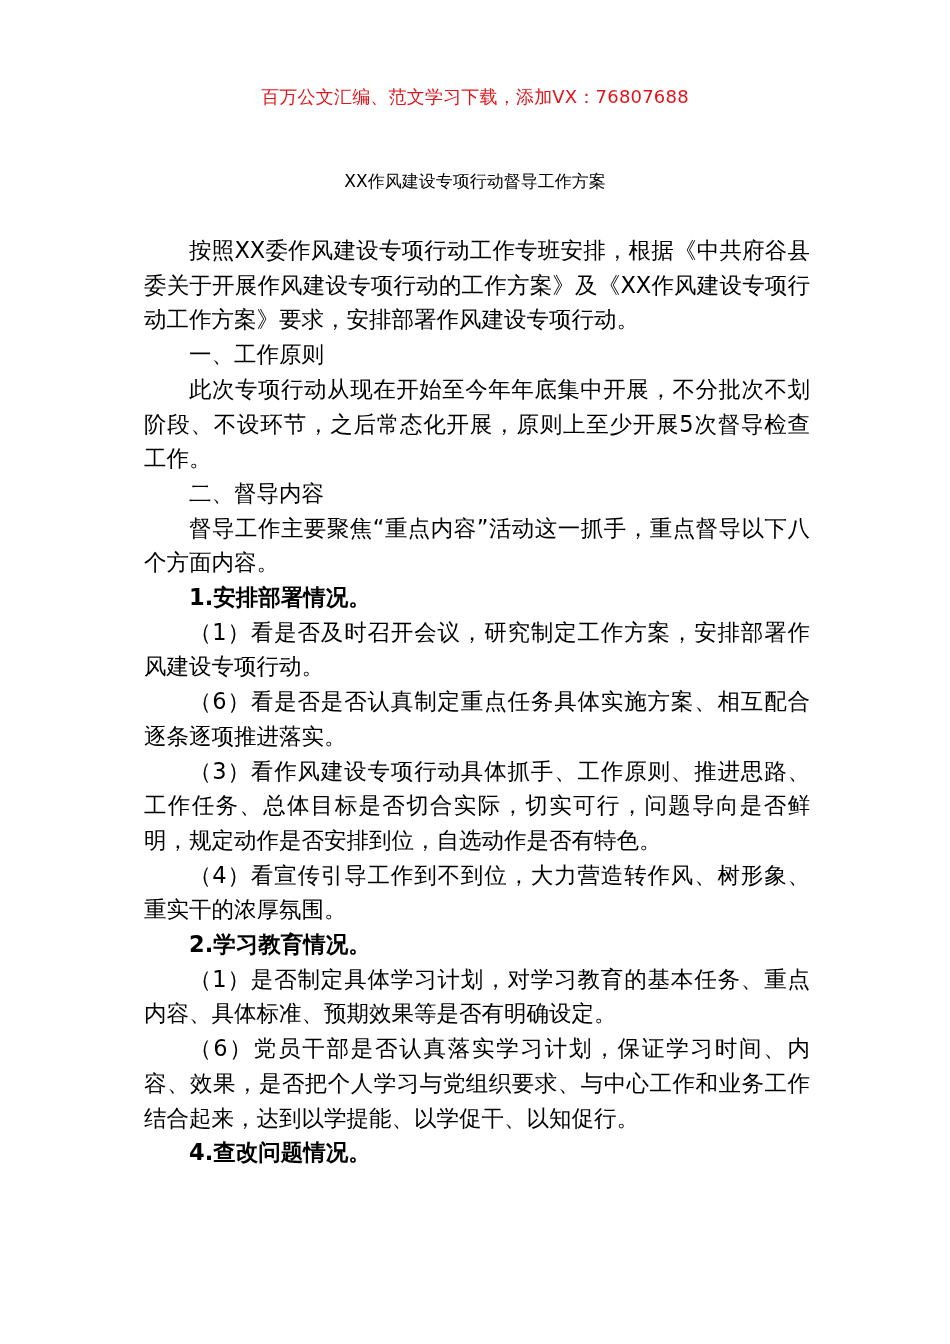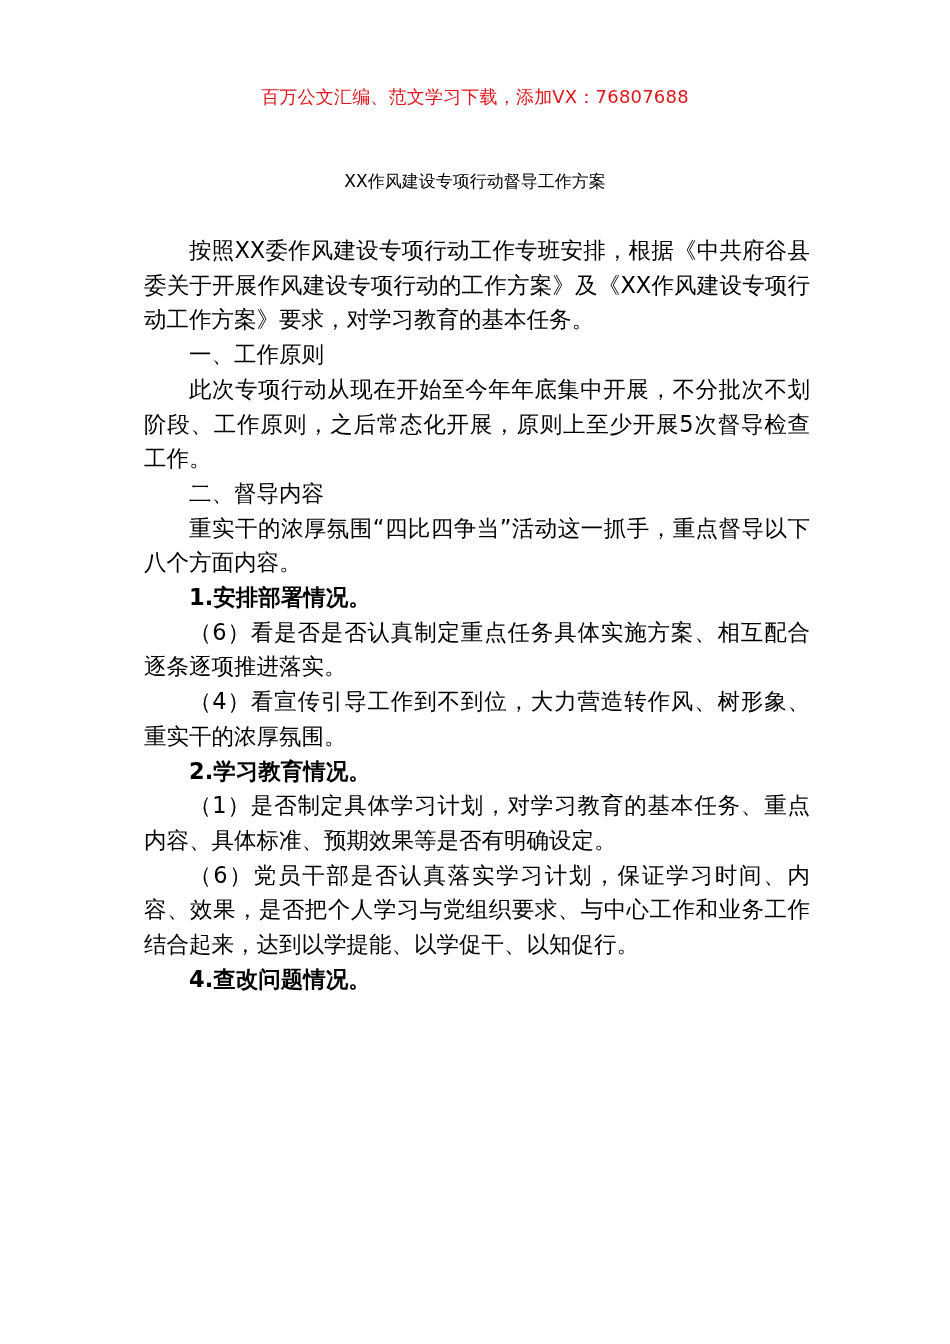--- a/index.html
+++ b/index.html
@@ -58,26 +58,28 @@
       font-weight: bold;
     }
   </style>
 </head>
 <body>
 
 <div class="page">
   <div class="watermark">百万公文汇编、范文学习下载，添加VX：76807688</div>
   <div class="title">XX作风建设专项行动督导工作方案</div>
   <div class="body">
-    <p>按照XX委作风建设专项行动工作专班安排，根据《中共府谷县委关于开展作风建设专项行动的工作方案》及《XX作风建设专项行动工作方案》要求，对学习教育的基本任务。</p>
+    <p>按照XX委作风建设专项行动工作专班安排，根据《中共府谷县委关于开展作风建设专项行动的工作方案》及《XX作风建设专项行动工作方案》要求，安排部署作风建设专项行动。</p>
     <p>一、工作原则</p>
-    <p>此次专项行动从现在开始至今年年底集中开展，不分批次不划阶段、工作原则，之后常态化开展，原则上至少开展5次督导检查工作。</p>
+    <p>此次专项行动从现在开始至今年年底集中开展，不分批次不划阶段、不设环节，之后常态化开展，原则上至少开展5次督导检查工作。</p>
     <p>二、督导内容</p>
-    <p>重实干的浓厚氛围“四比四争当”活动这一抓手，重点督导以下八个方面内容。</p>
+    <p>督导工作主要聚焦“重点内容”活动这一抓手，重点督导以下八个方面内容。</p>
     <p class="h-bold">1.安排部署情况。</p>
+    <p>（1）看是否及时召开会议，研究制定工作方案，安排部署作风建设专项行动。</p>
     <p>（6）看是否是否认真制定重点任务具体实施方案、相互配合逐条逐项推进落实。</p>
+    <p>（3）看作风建设专项行动具体抓手、工作原则、推进思路、工作任务、总体目标是否切合实际，切实可行，问题导向是否鲜明，规定动作是否安排到位，自选动作是否有特色。</p>
     <p>（4）看宣传引导工作到不到位，大力营造转作风、树形象、重实干的浓厚氛围。</p>
     <p class="h-bold">2.学习教育情况。</p>
     <p>（1）是否制定具体学习计划，对学习教育的基本任务、重点内容、具体标准、预期效果等是否有明确设定。</p>
     <p>（6）党员干部是否认真落实学习计划，保证学习时间、内容、效果，是否把个人学习与党组织要求、与中心工作和业务工作结合起来，达到以学提能、以学促干、以知促行。</p>
     <p class="h-bold">4.查改问题情况。</p>
   </div>
 </div>
 
 </body></html>

